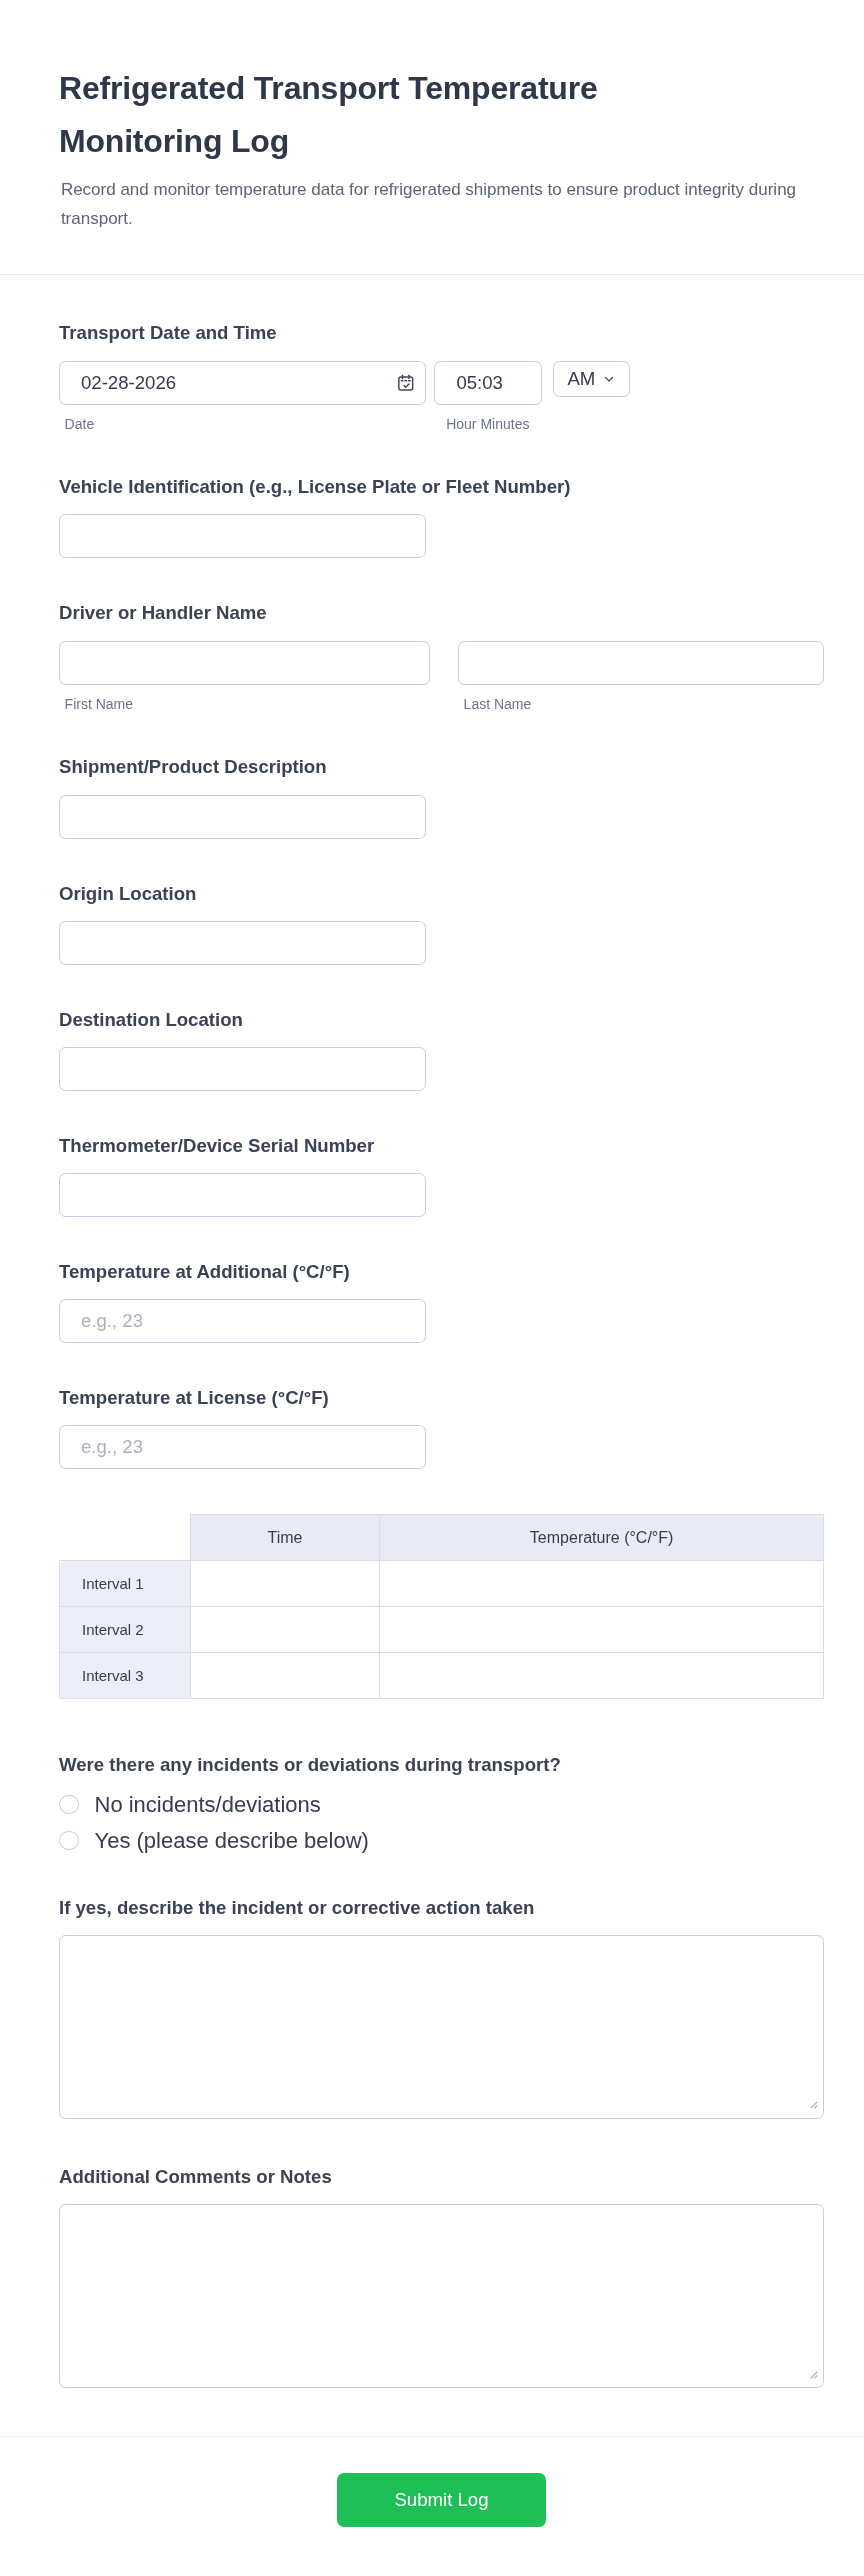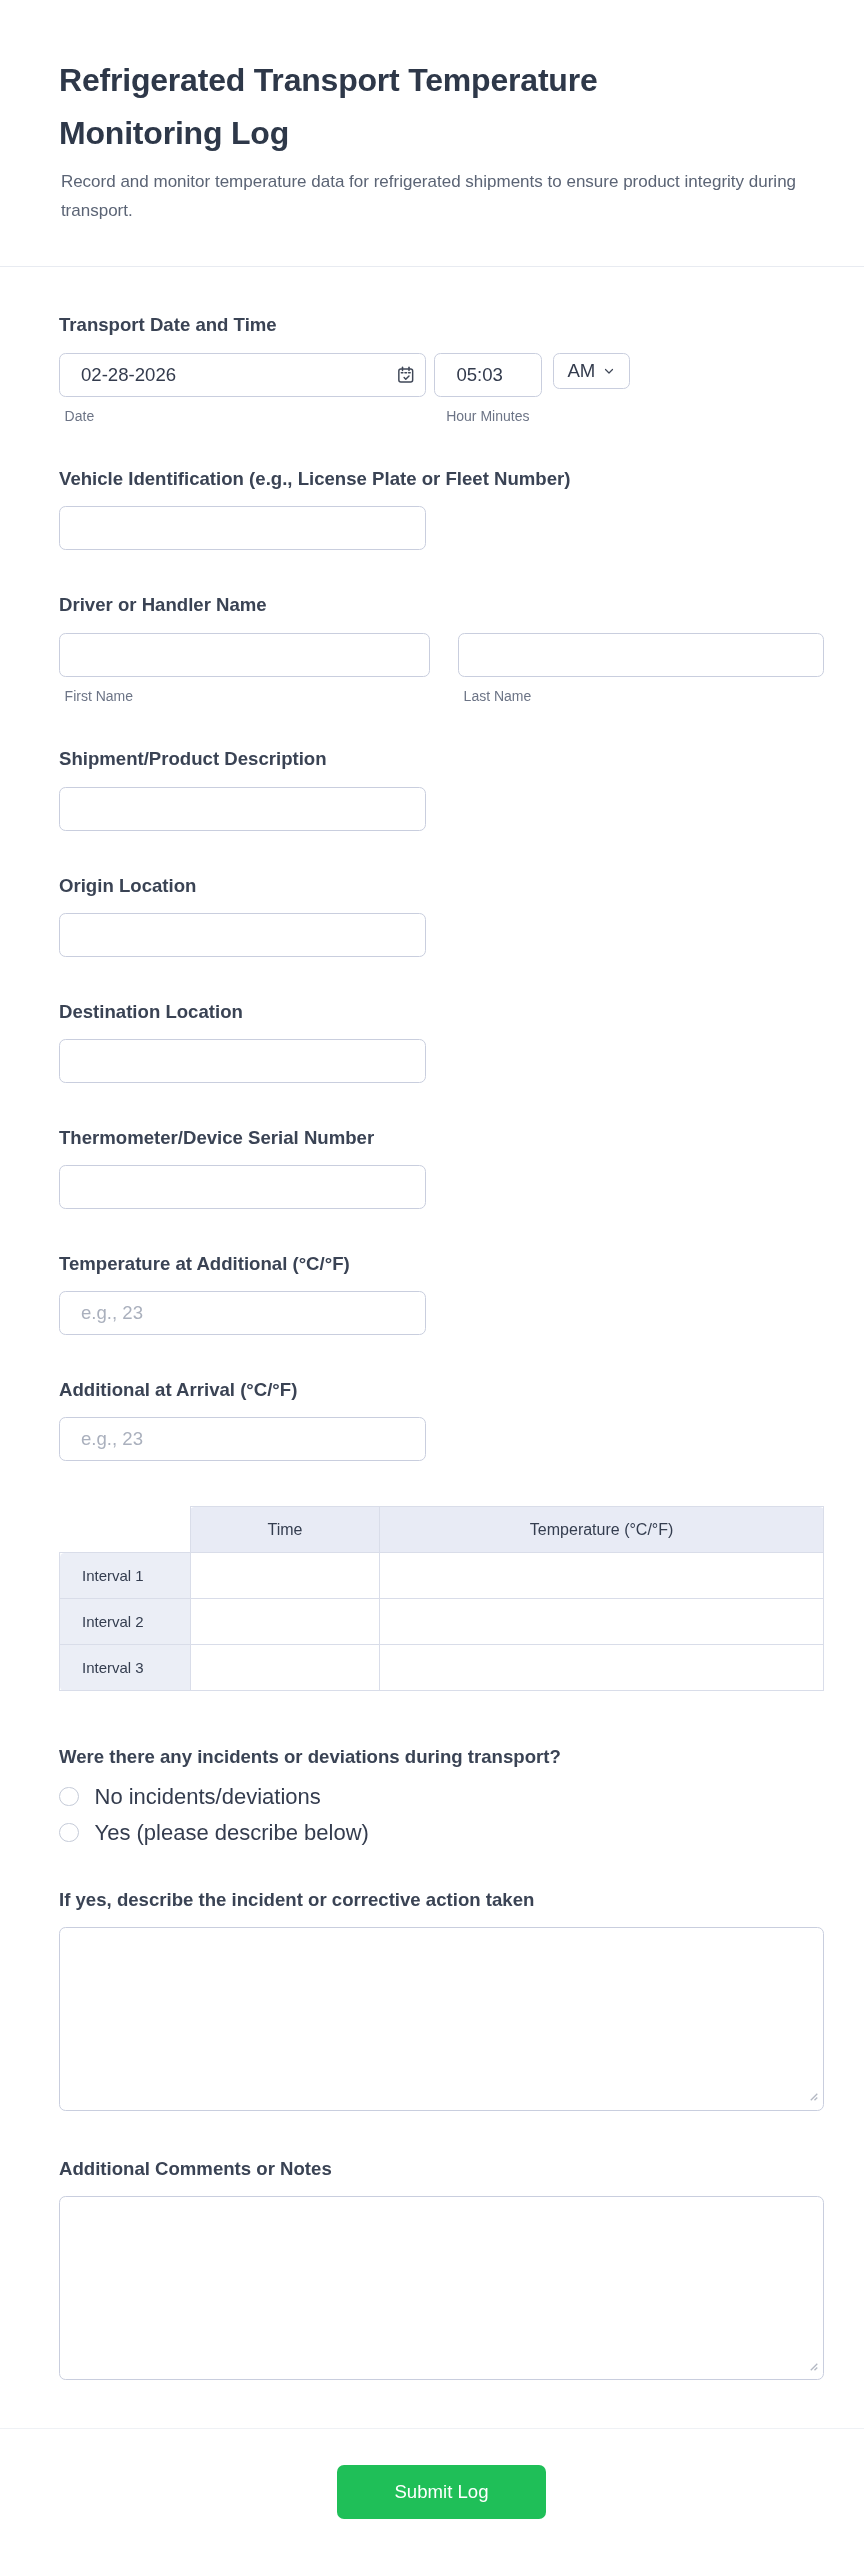--- a/index.html
+++ b/index.html
@@ -7,21 +7,21 @@
   body {
     width: 865px;
     min-height: 2576px;
     background: #ffffff;
     font-family: "Liberation Sans", sans-serif;
     color: #3a4354;
   }
   .page { width: 865px; background: #fff; }
 
   
-  .form-header { padding: 54px 59px 0 59px; }
+  .form-header { padding: 54px 59px 0 59px; margin-top: 8px; }
   .form-title {
     margin: 0;
     max-width: 679px;
     font-size: 32px;
     line-height: 53px;
     font-weight: 700;
     color: #2e3849;
     letter-spacing: -0.2px;
   }
   .form-subtitle {
@@ -254,21 +254,21 @@
       <div class="field-label">Thermometer/Device Serial Number</div>
       <input class="text-input" type="text" value="" style="">
     </div>
 
     <div class="field">
       <div class="field-label">Temperature at Additional (°C/°F)</div>
       <input class="text-input" type="text" placeholder="e.g., 23" style="">
     </div>
 
     <div class="field">
-      <div class="field-label">Additional at Arrival (°C/°F)</div>
+      <div class="field-label">Temperature at License (°C/°F)</div>
       <input class="text-input" type="text" placeholder="e.g., 23" style="">
     </div>
 
     <div class="field field-table">
       <table class="matrix">
         <thead>
           <tr>
             <th class="corner"></th>
             <th class="col-time">Time</th>
             <th class="col-temp">Temperature (°C/°F)</th>

